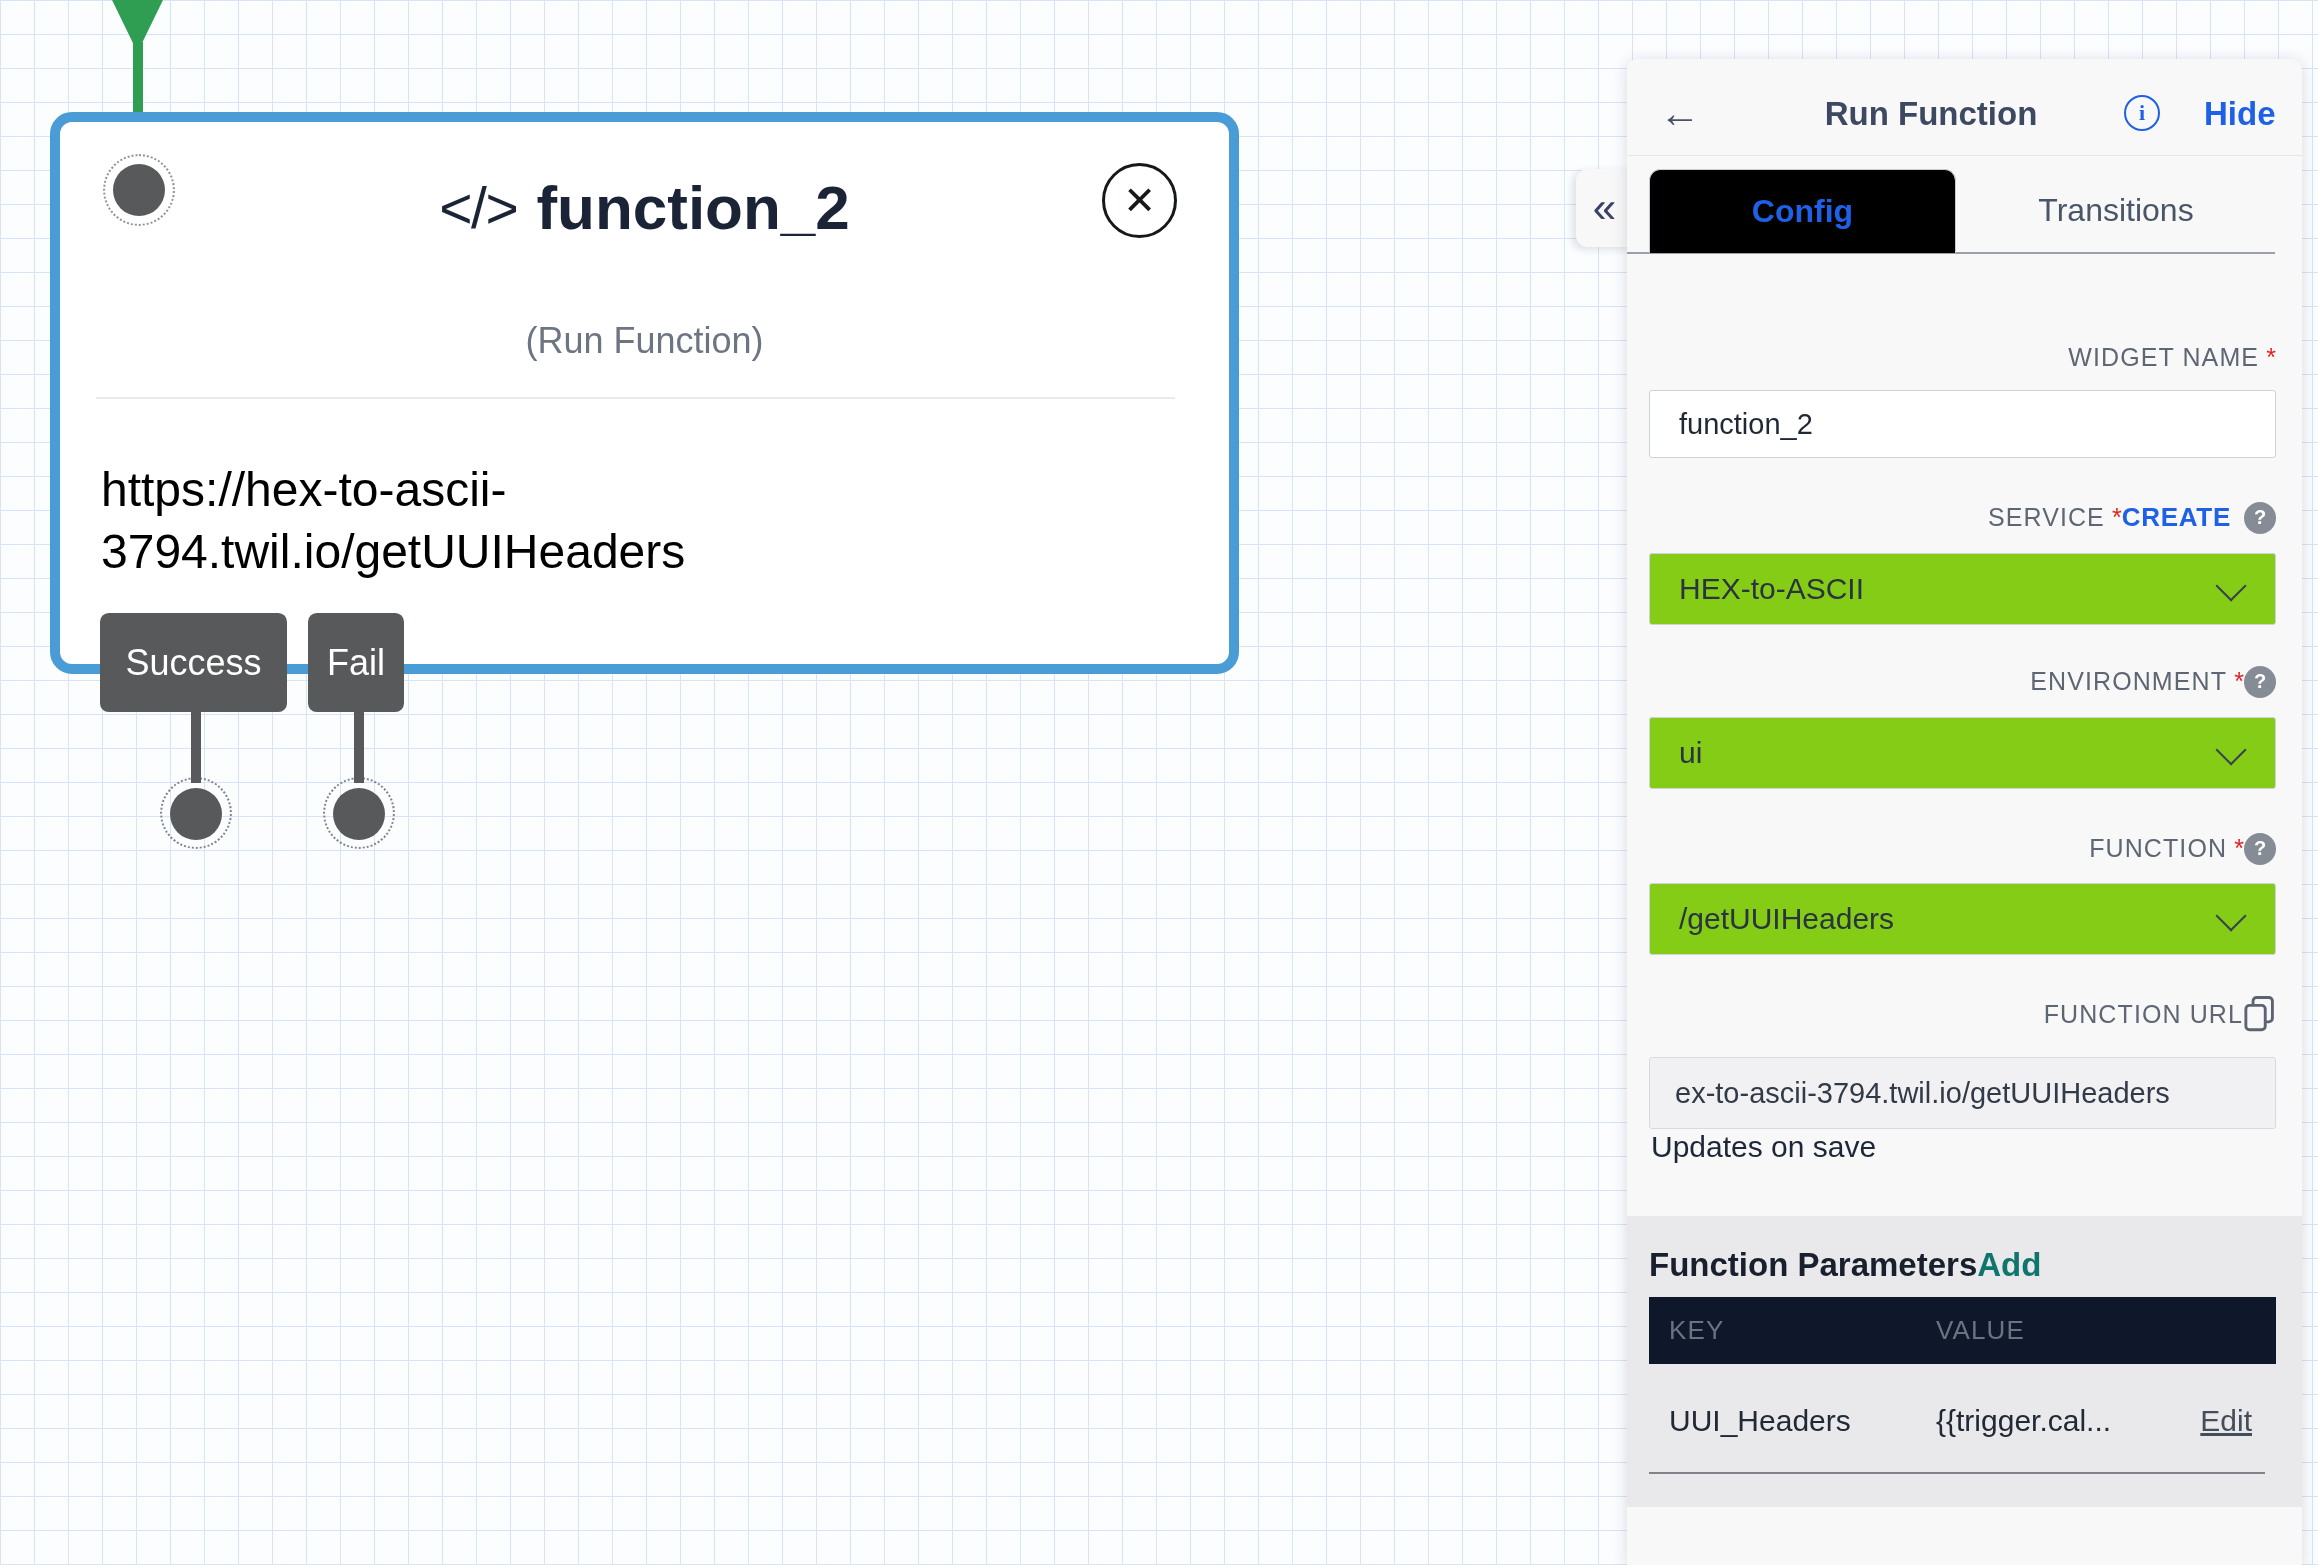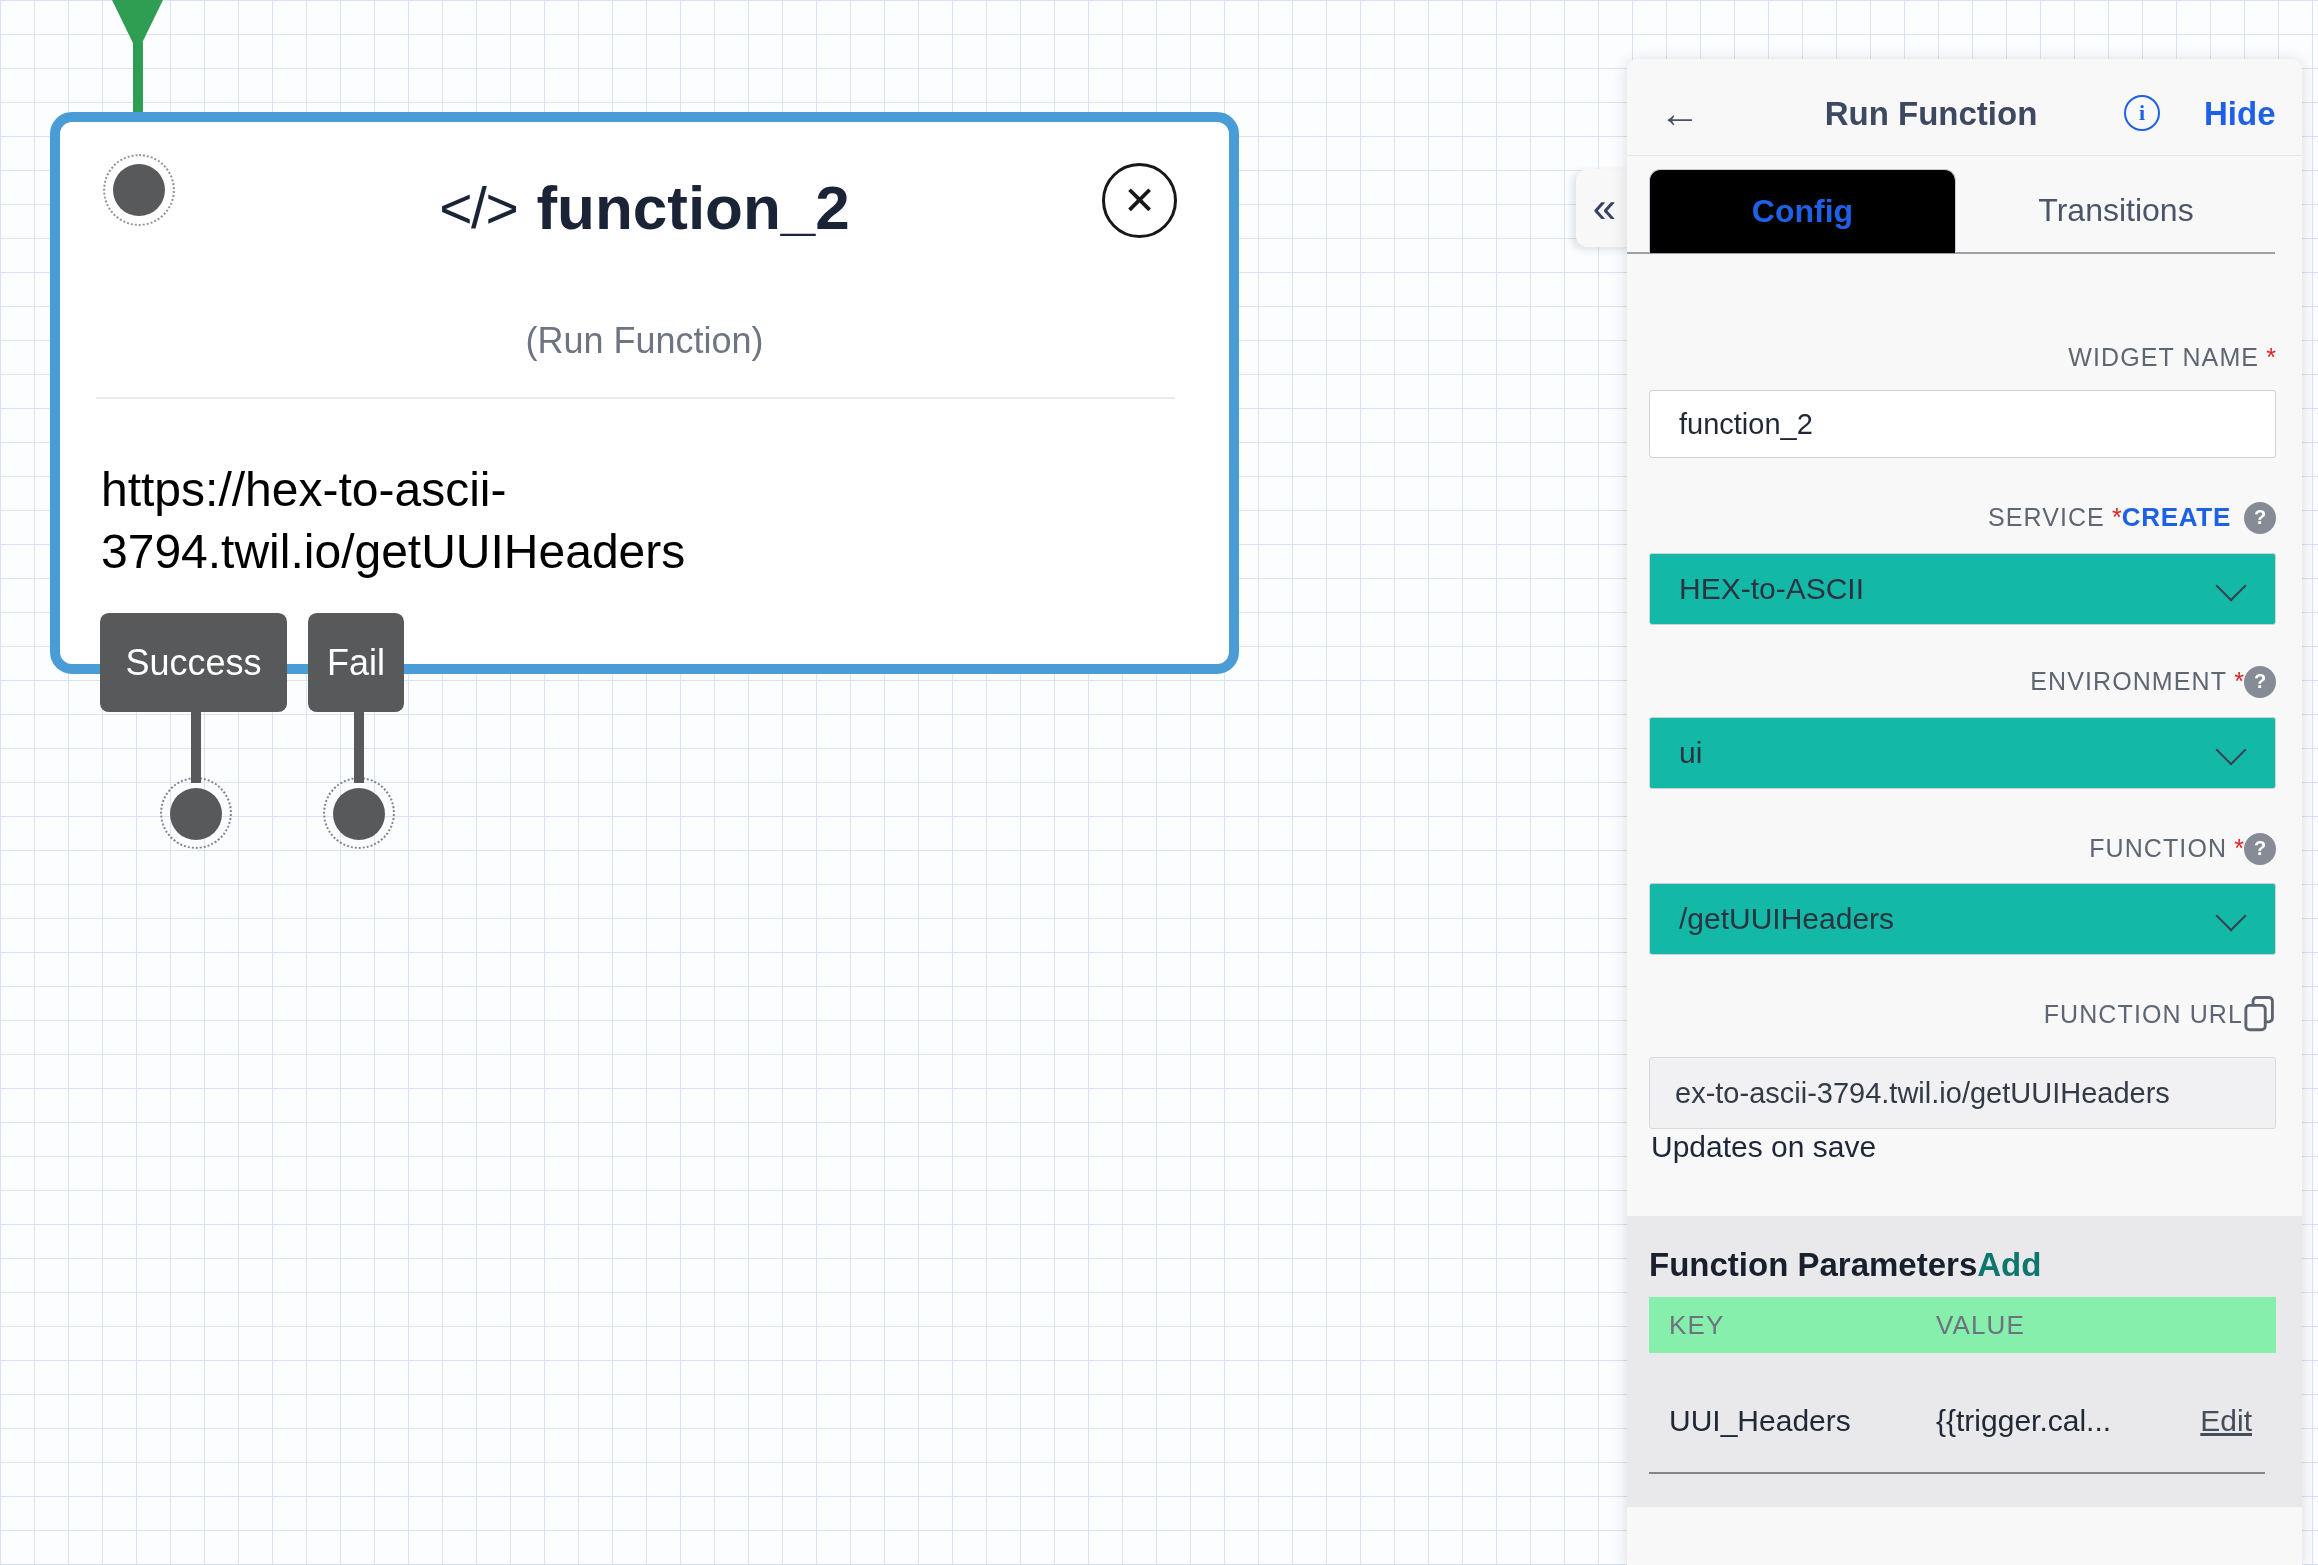--- a/index.html
+++ b/index.html
@@ -78,36 +78,36 @@
   .field-label { font-size:25px; letter-spacing:1.1px; color:#5d6672; font-weight:500; }
   .req { color:#e02424; margin-left:7.2px; font-size:25px; }
   .row-right { display:flex; align-items:center; gap:13px; }
   .create-link { font-size:26px; font-weight:700; letter-spacing:0.7px; color:#1e60e6; }
   .help-icon { width:32px; height:32px; border-radius:50%; background:#868c95; color:#ffffff;
     display:flex; align-items:center; justify-content:center; font-size:20px; font-weight:700; }
 
   .text-input { left:22px; width:627px; height:68px; background:#ffffff; border:1.4px solid #cdd2d8;
     border-radius:2.9px; font-family:"Liberation Sans", sans-serif; font-size:29px; color:#1f2834;
     padding-left:29px; outline:none; }
-  .select-box { left:22px; width:627px; height:72px; background:#14b8a6; border:1.4px solid #cdd2d8;
+  .select-box { left:22px; width:627px; height:72px; background:#84cc16; border:1.4px solid #cdd2d8;
     border-radius:2.9px; display:flex; align-items:center; justify-content:space-between;
     padding:0 36px 0 29px; font-size:30px; color:#2a333f; }
   .chevron { width:22px; height:22px; border-right:2.9px solid #374151; border-bottom:2.9px solid #374151;
     transform:rotate(45deg) translateY(-4.3px); }
   .readonly-input { left:22px; width:627px; height:72px; background:#f1f1f3; border:1.4px solid #d6d9dd;
     border-radius:2.9px; font-family:"Liberation Sans", sans-serif; font-size:29px; color:#313a46;
     padding-left:25px; outline:none; white-space:nowrap; overflow:hidden; }
   .save-note { left:24px; font-size:30px; color:#1d2737; }
 
   .params-section { left:0; top:1157px; width:675px; height:291px; background:#e9e9eb; }
   .params-head { left:22px; top:30px; width:617px; display:flex; align-items:center;
     justify-content:flex-start; }
   .params-title { font-size:33px; font-weight:600; color:#18202e; }
   .add-link { font-size:33px; font-weight:700; color:#0f766e; }
-  .params-table-head { left:22px; top:81px; width:627px; height:56px; background:#86efac;
+  .params-table-head { left:22px; top:81px; width:627px; height:67px; background:#0f172a;
     display:flex; align-items:center; font-size:26px; letter-spacing:1.1px; color:#6b7280; }
   .col-key { padding-left:20px; width:287px; }
   .params-row { left:22px; top:170px; width:627px; height:69px; display:flex; align-items:center;
     font-size:30px; color:#212936; position:absolute; }
   .edit-link { position:absolute; right:24px; font-size:30px; color:#444d5a; text-decoration:underline; }
   .params-divider { left:22px; top:256px; width:616px; height:2.2px; background:#7f848b; }
 </style>
 </head>
 <body>
 

